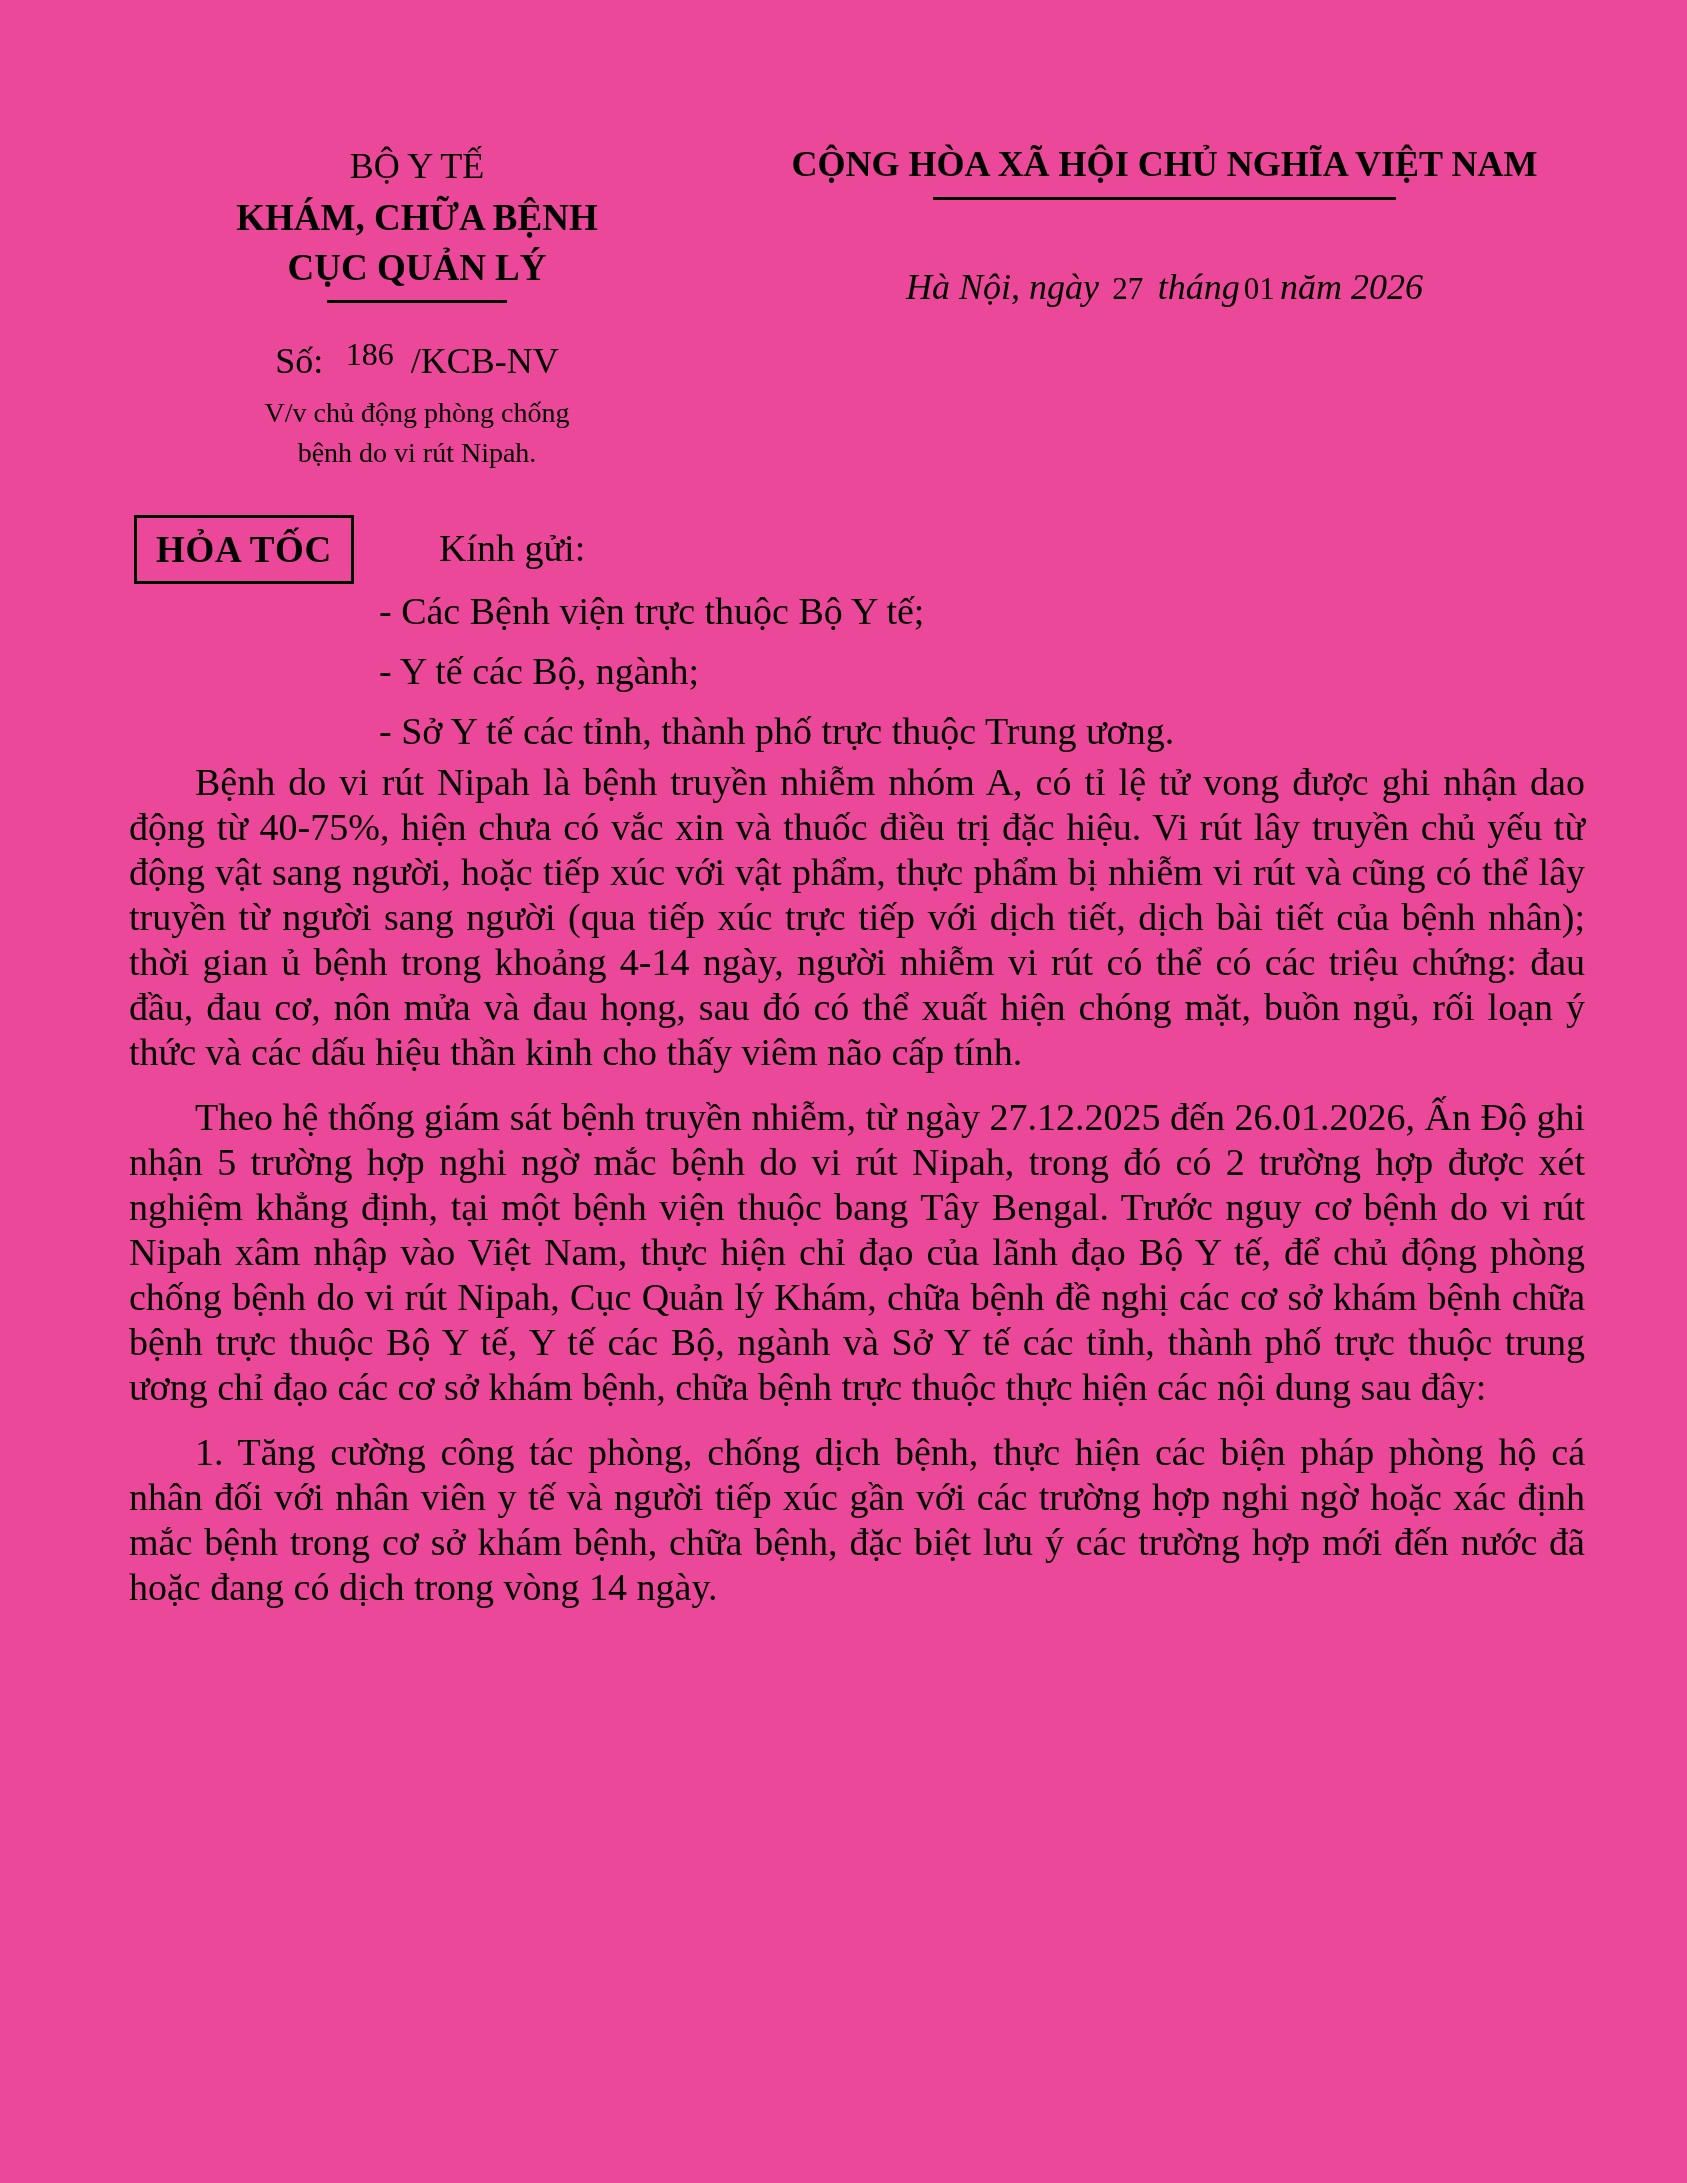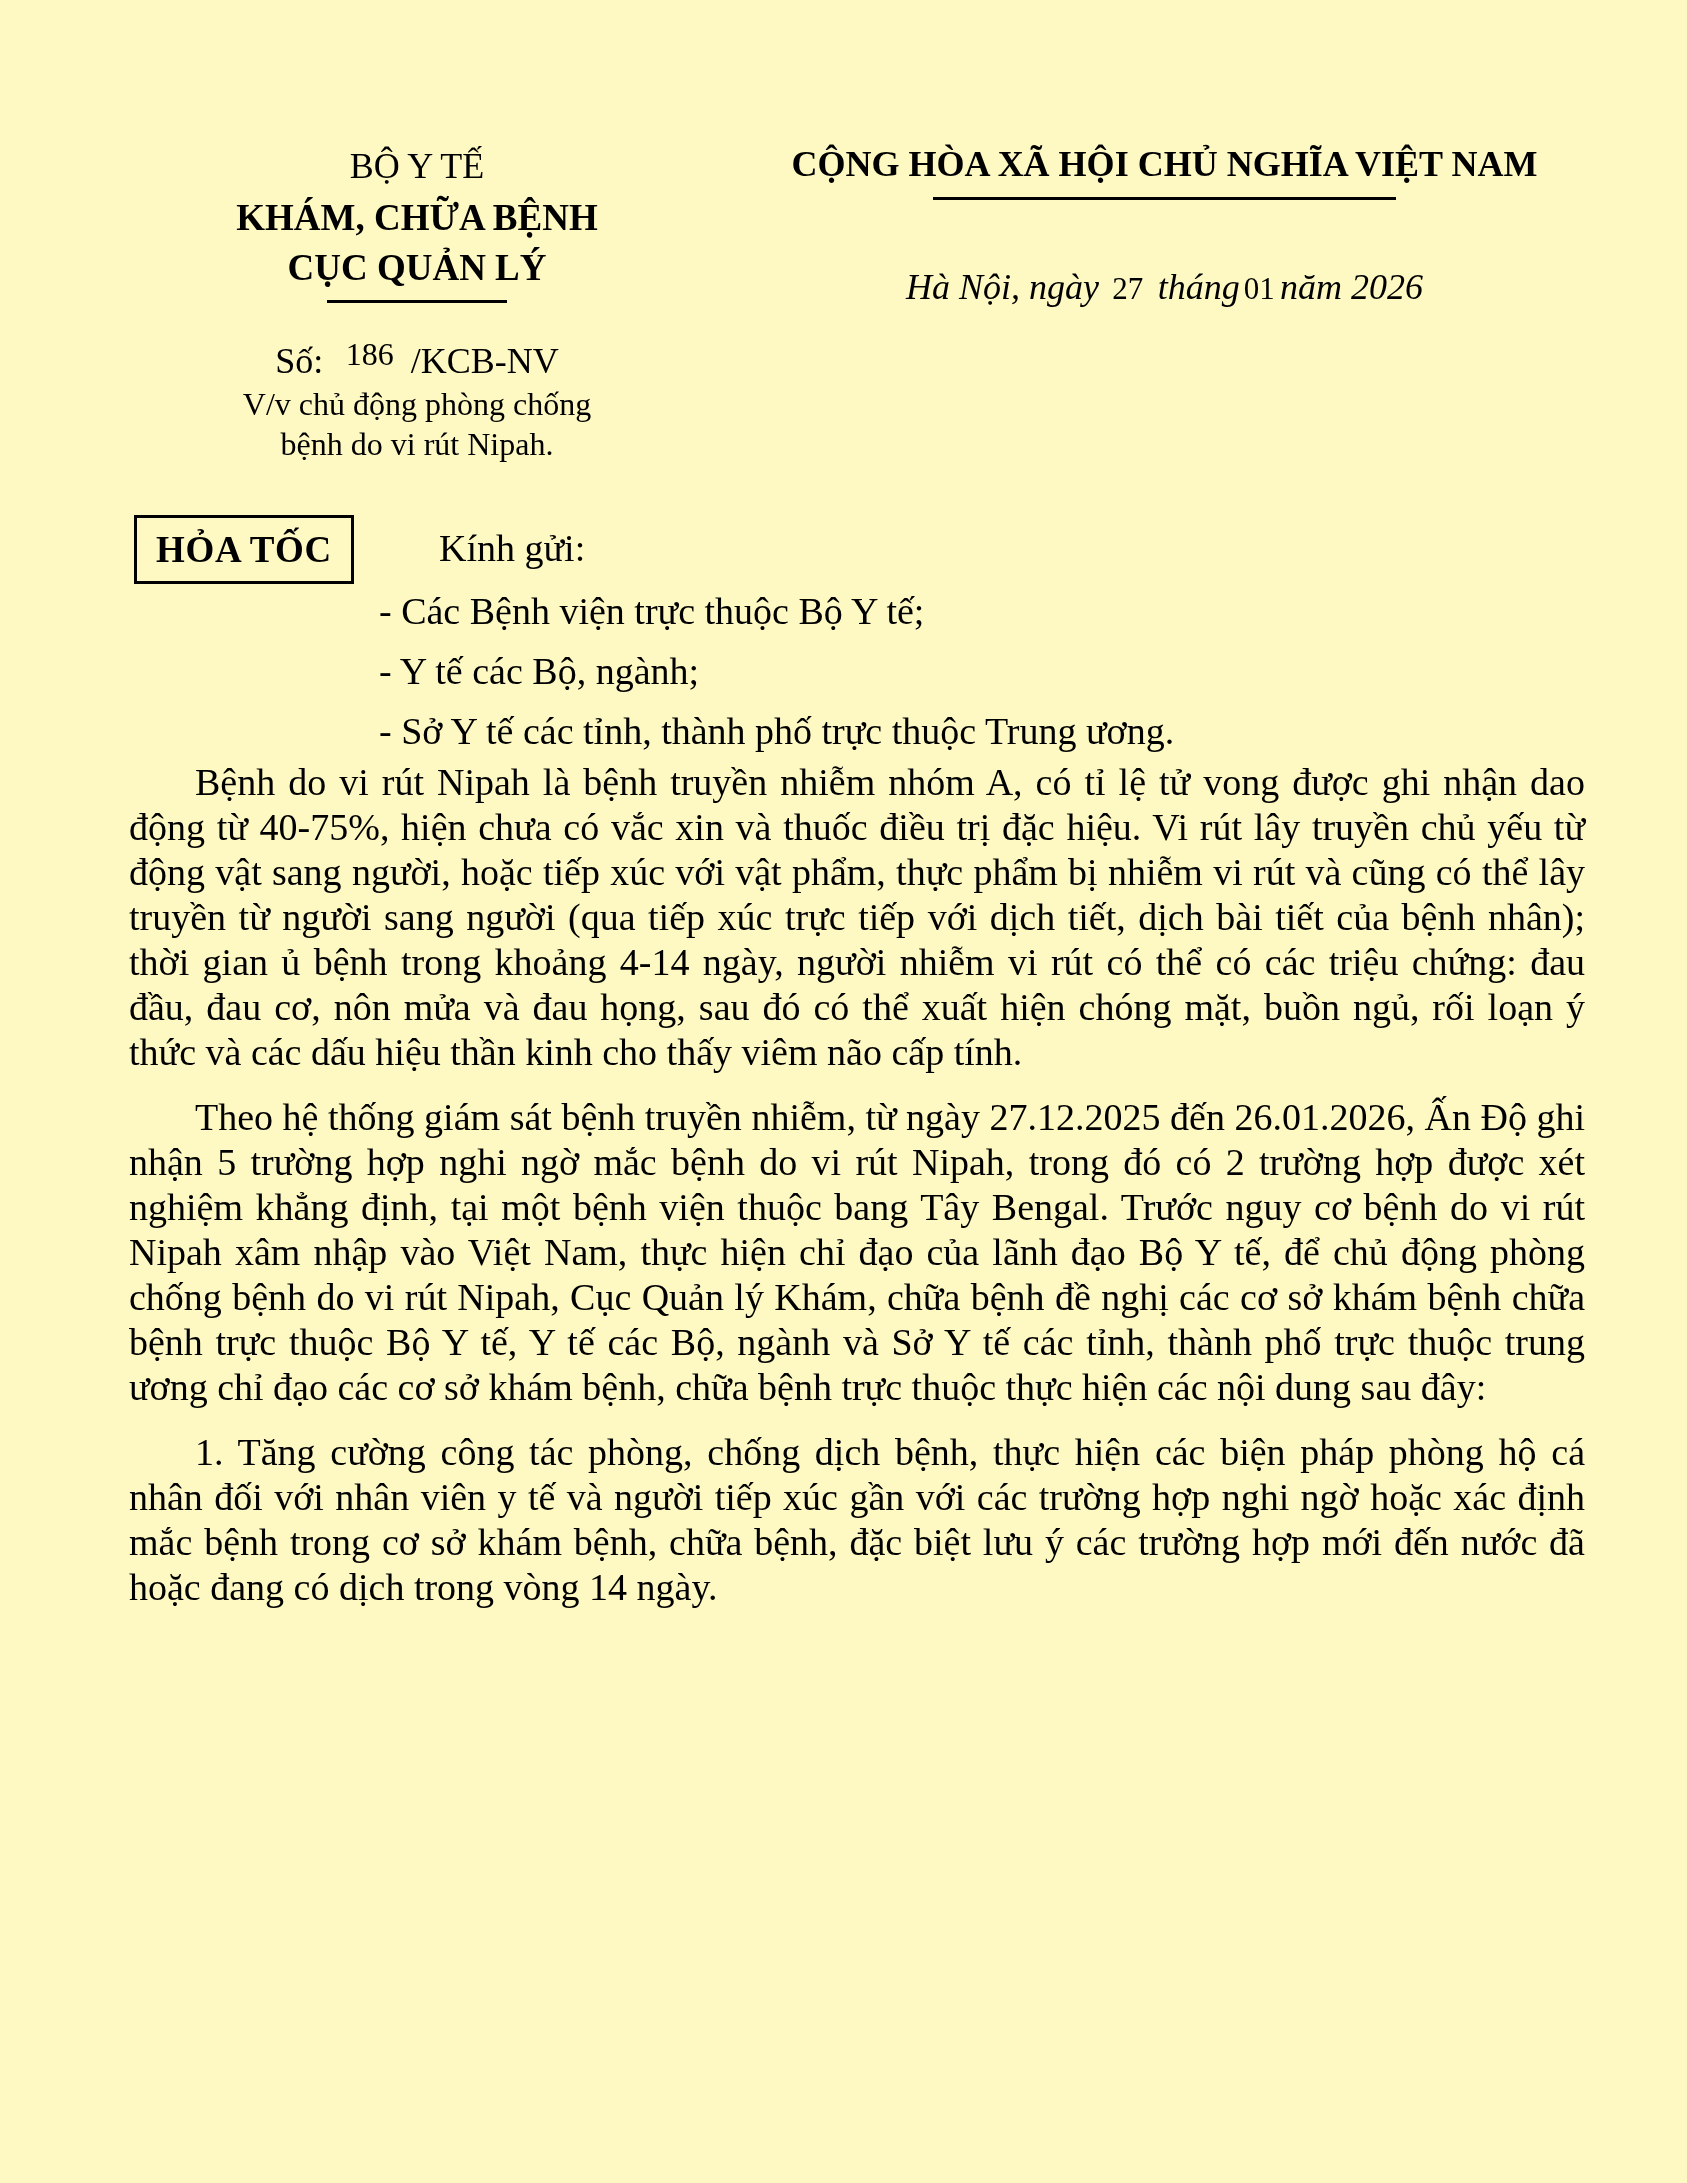--- a/index.html
+++ b/index.html
@@ -5,40 +5,40 @@
   * { margin: 0; padding: 0; box-sizing: border-box; }
   html, body { background: #ffffff; }
   body {
     width: 1687px; height: 2183px;
     font-family: "Liberation Serif", "DejaVu Serif", serif;
     color: #000000;
   }
   .page {
     position: relative;
     width: 1687px; height: 2183px;
-    background: #fef9c3;
+    background: #ec4899;
     overflow: hidden;
   }
 
   
   .header { position: absolute; top: 140px; left: 0; width: 1687px; display: flex; }
   .col-left  { width: 582px; margin-left: 126px; text-align: center; }
   .col-right { width: 913px; text-align: center; }
 
   .agency-parent { font-size: 36px; line-height: 53px; font-weight: normal; }
   .agency-name   { font-size: 37px; line-height: 50px; font-weight: bold; }
   .rule-left  { width: 180px; height: 3.3px; background: #000; margin: 6.6px auto 0 auto; }
 
   .doc-number { margin-top: 37px; font-size: 36px; white-space: nowrap; }
   .doc-number .num-value {
     font-size: 32px;
     position: relative; top: -8px;
     margin: 0 17px 0 22.5px;
   }
-  .doc-subject { margin-top: 2px; font-size: 32px; line-height: 40px; }
+  .doc-subject { margin-top: 11px; font-size: 28px; line-height: 40px; }
 
   .motto-line1 { font-size: 36px; line-height: 49px; font-weight: bold; white-space: nowrap; }
   .motto-line2 { font-size: 36px; line-height: 46px; font-weight: bold; }
   .rule-right { width: 463px; height: 3.3px; background: #000; margin: 8px auto 0 auto; }
 
   .date-line { margin-top: 66px; font-size: 36px; font-style: italic; white-space: nowrap; }
   .date-line .fill-num { font-style: normal; font-size: 31px; }
   .date-line .d-day   { margin: 0 14.6px 0 13.2px; }
   .date-line .d-month { margin: 0 5.3px 0 4px; }
 

